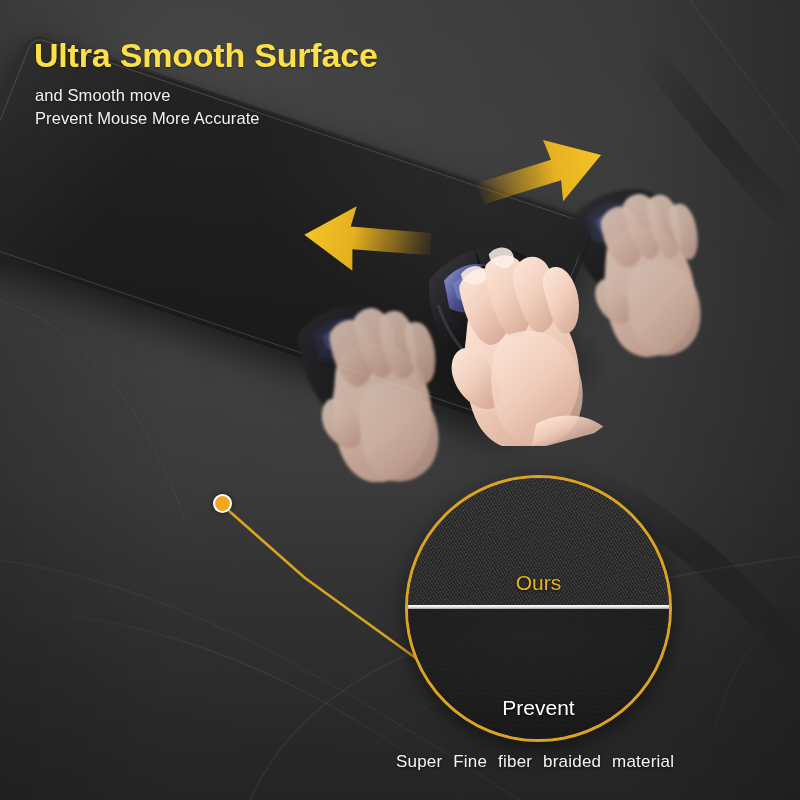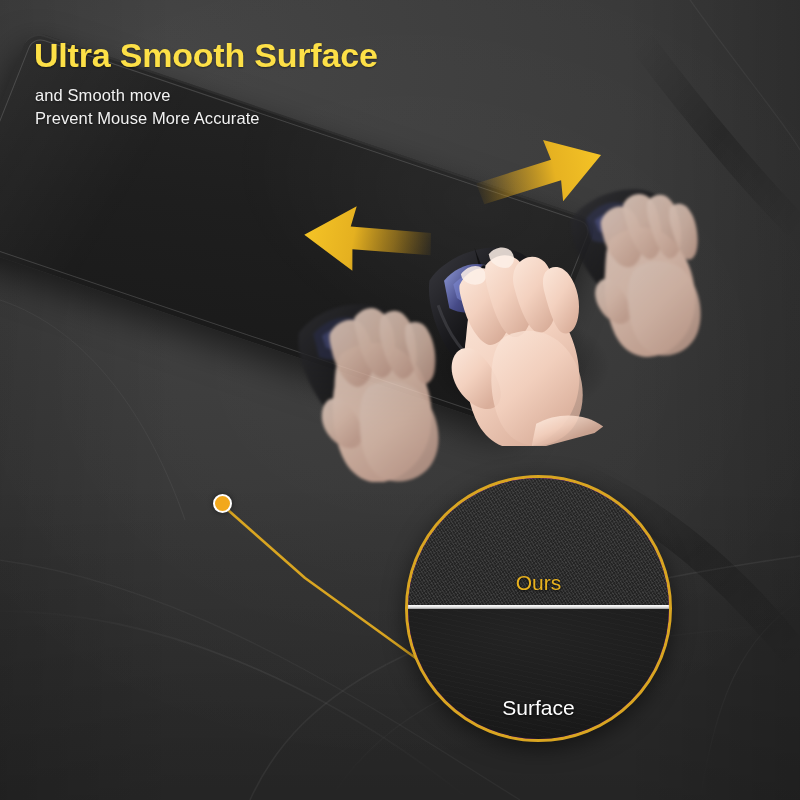--- a/index.html
+++ b/index.html
@@ -120,21 +120,21 @@
   .circle {
     position: absolute;
     left: 405px;
     top: 475px;
     width: 267px;
     height: 267px;
     border-radius: 50%;
     border: 3px solid #d9a521;
     box-sizing: border-box;
     overflow: hidden;
-    background: #a21caf;
+    background: #4c1d95;
     box-shadow: 0 6px 22px rgba(0,0,0,0.5);
   }
   .circle-top {
     position: absolute;
     left: 0; top: 0; right: 0;
     height: 127px;
     background:
       repeating-linear-gradient(58deg, rgba(255,255,255,0.085) 0px, rgba(255,255,255,0.085) 1px, rgba(0,0,0,0) 1px, rgba(0,0,0,0) 2.6px),
       repeating-linear-gradient(-32deg, rgba(255,255,255,0.05) 0px, rgba(255,255,255,0.05) 1px, rgba(0,0,0,0) 1px, rgba(0,0,0,0) 3px),
       linear-gradient(180deg, #272727 0%, #232323 100%);
@@ -396,23 +396,24 @@
   <svg class="leader" width="800" height="800" viewBox="0 0 800 800">
     <path d="M 228 510 L 305 578 L 424 664" fill="none" stroke="#d9a521" stroke-width="2.6" stroke-linejoin="round" stroke-linecap="round"></path>
   </svg>
   <div class="marker"></div>
 
   <div class="circle">
     <div class="circle-top"></div>
     <div class="circle-divider"></div>
     <div class="circle-bottom"></div>
     <div class="lbl-ours">Ours</div>
-    <div class="lbl-others">Surface</div>
+    <div class="lbl-others">Prevent</div>
   </div>
 
   <div class="headline">Ultra Smooth Surface</div>
   <div class="subline">
     <div>and Smooth move</div>
     <div>Prevent Mouse More Accurate</div>
   </div>
 
+  <div class="caption">Super Fine  fiber  braided  material</div>
 
 </div>
 
 </body></html>

